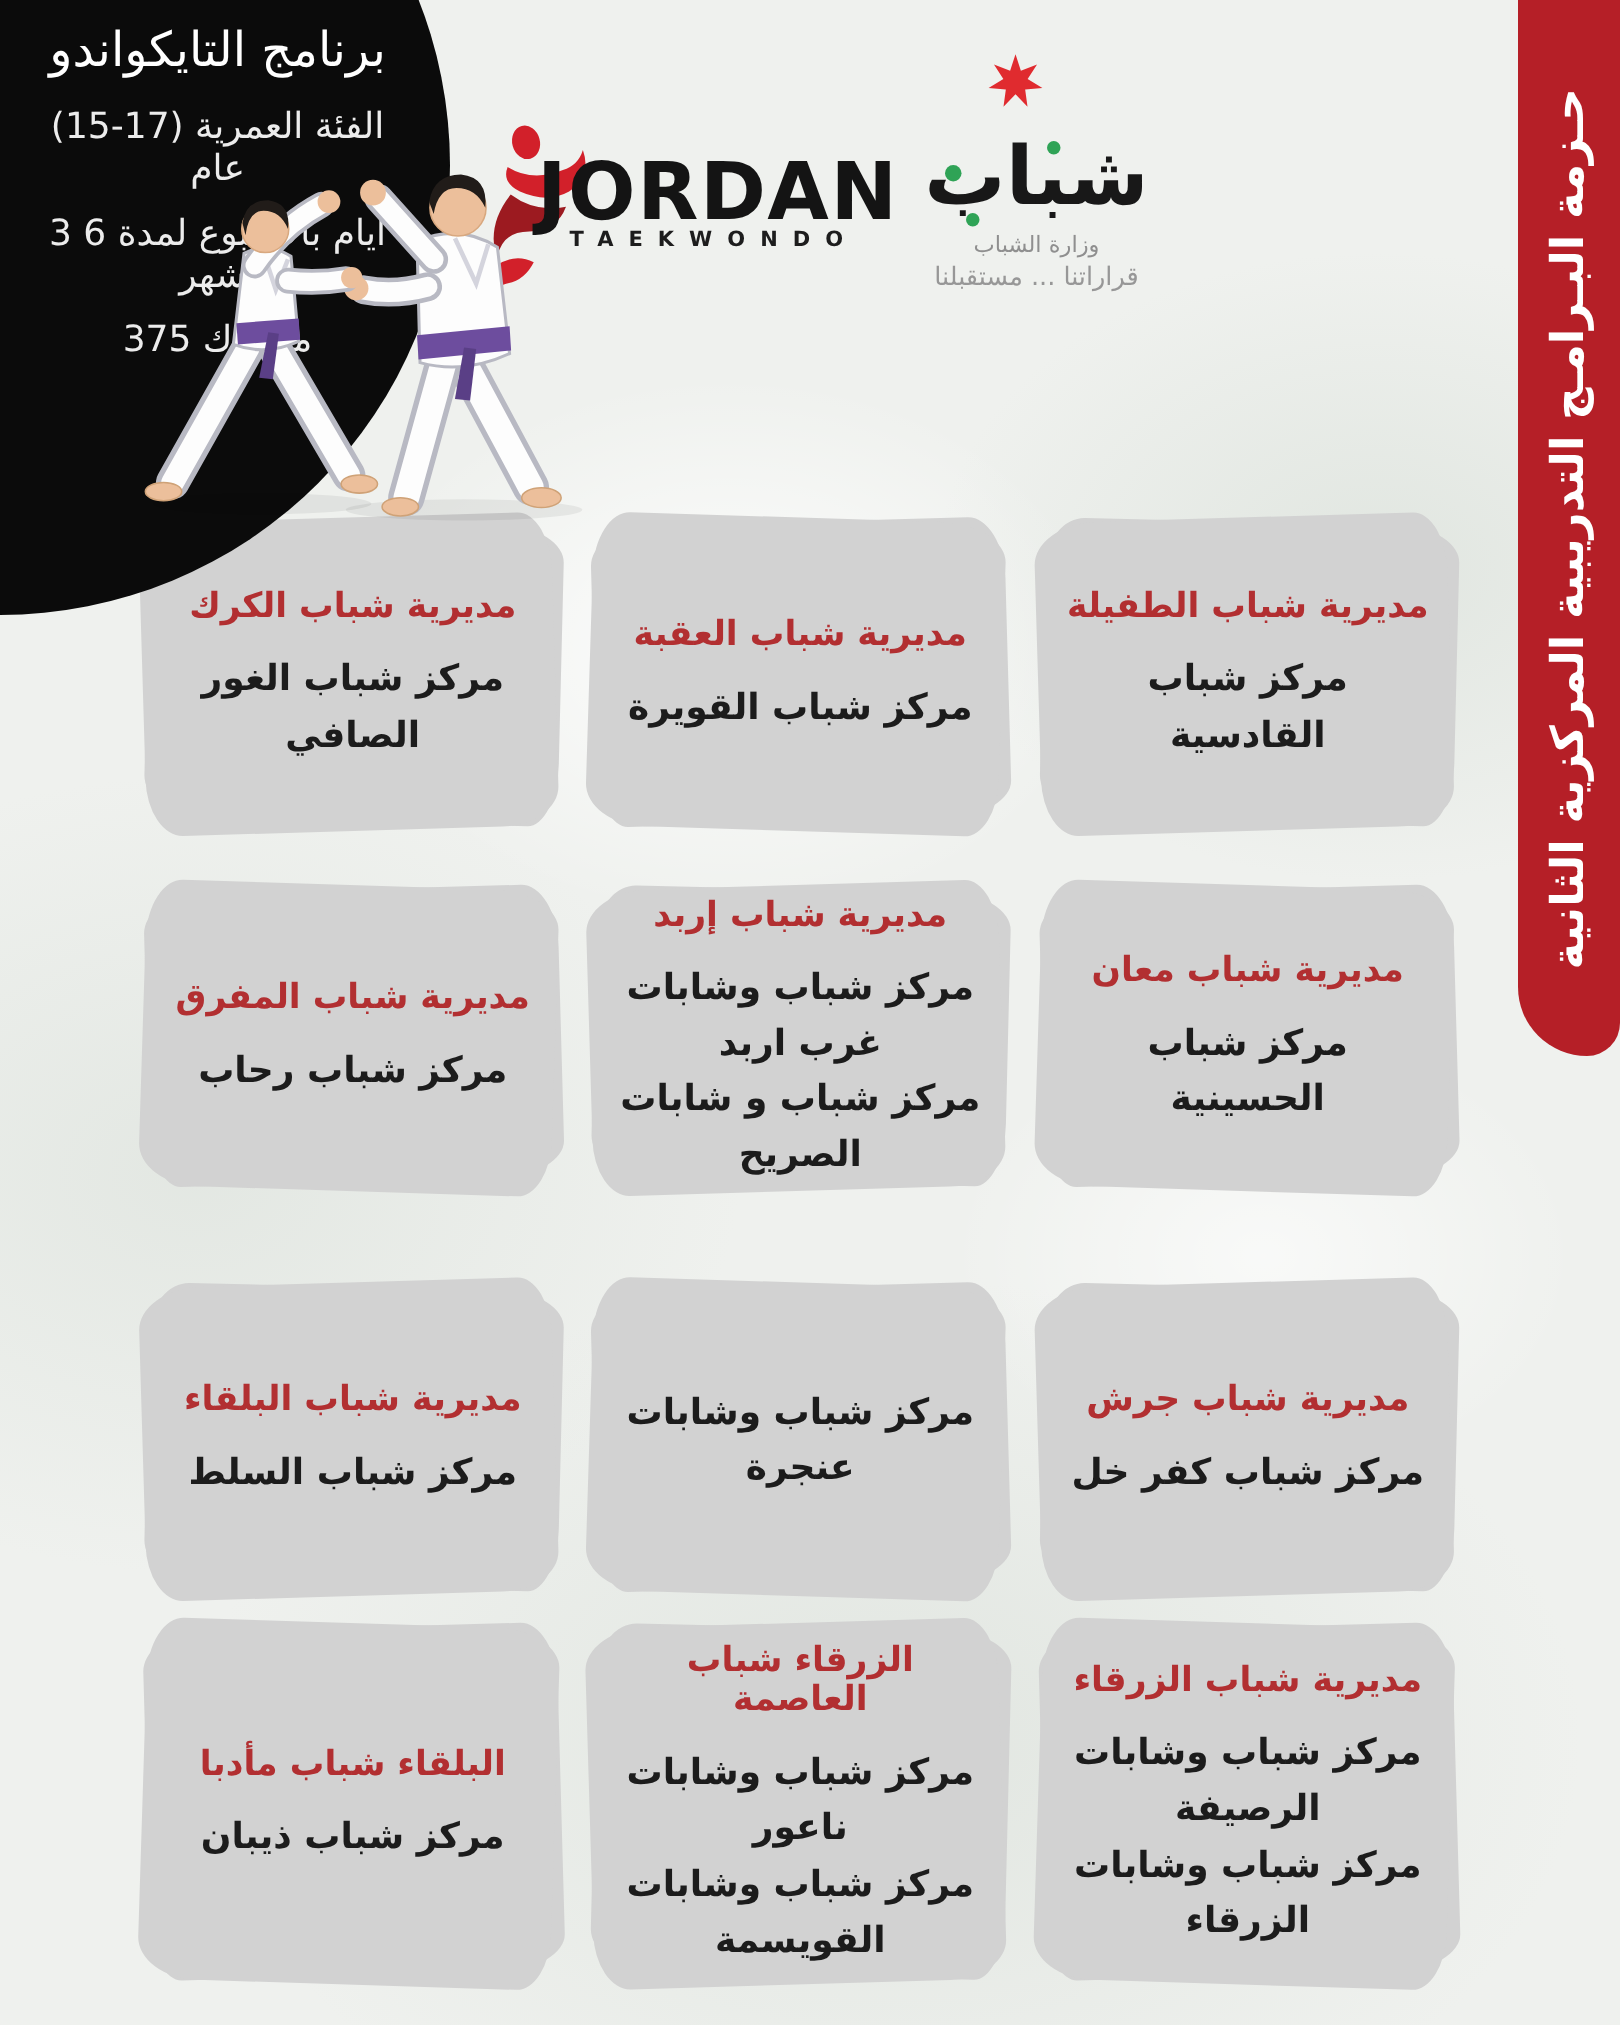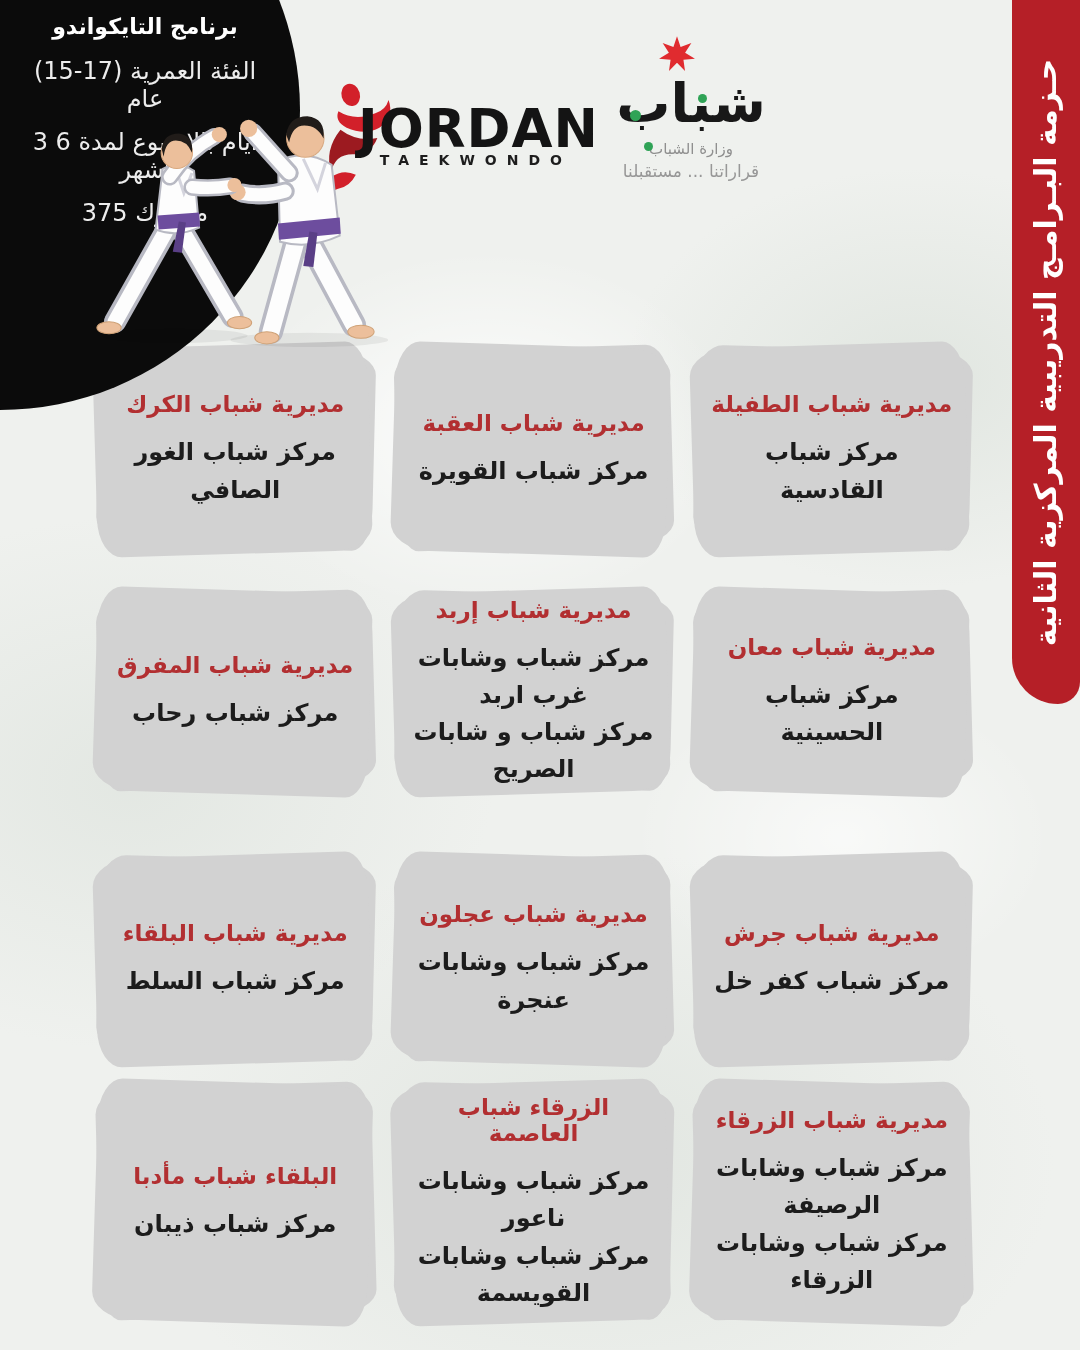--- a/index.html
+++ b/index.html
@@ -11,36 +11,36 @@
       radial-gradient(420px 300px at 85% 28%, rgba(213,221,213,.55), transparent 70%),
       radial-gradient(520px 380px at 12% 58%, rgba(215,222,215,.5), transparent 70%),
       radial-gradient(640px 430px at 55% 86%, rgba(209,217,209,.45), transparent 72%),
       radial-gradient(360px 260px at 45% 32%, rgba(255,255,255,.85), transparent 70%),
       radial-gradient(300px 220px at 78% 62%, rgba(255,255,255,.6), transparent 70%);
   }
   
   .badge-circle{position:absolute; left:-300px; top:-190px; width:600px; height:600px;
     border-radius:50%; background:var(--badge-black,#0b0b0b); z-index:2;}
   .badge-text{position:absolute; left:16px; top:14px; width:258px; text-align:center; color:#fff; z-index:3;}
-  .badge-title{font-size:22px; font-weight:bold; margin-bottom:18px;}
+  .badge-title{font-size:32px; font-weight:normal; margin-bottom:18px;}
   .badge-line{font-size:24px; color:#ececec; margin-bottom:15px;}
   .rtl{direction:rtl;} .ltr{direction:ltr;}
   
   .kids-svg{position:absolute; left:78px; top:92px; width:315px; height:258px; z-index:3;}
   
   .jtf-logo{position:absolute; left:320px; top:86px; width:255px; height:130px; z-index:1;}
   .jtf-icon{position:absolute; left:0; top:-6px; width:86px; height:124px;}
   .jtf-name{position:absolute; left:38px; top:12px; width:210px; font-size:53px; font-weight:bold;
     color:#141414; letter-spacing:1px; text-align:center;}
   .jtf-sub{position:absolute; left:42px; top:66px; width:210px; font-size:14px; font-weight:bold;
     color:#1d1d1d; letter-spacing:10px; text-align:right; white-space:nowrap;}
   
   .moy-logo{position:absolute; left:596px; top:34px; width:190px; text-align:center; z-index:1;}
   .moy-star{display:block; margin-left:58px; width:46px; height:42px;}
-  .moy-wordmark{font-size:54px; font-weight:bold; color:#181818; line-height:1.02; margin-top:0;}
+  .moy-wordmark{font-size:54px; font-weight:bold; color:#181818; line-height:1.02; margin-top:14px;}
   .moy-dot{position:absolute; border-radius:50%; background:var(--dot-green,#2fa356);}
   .moy-name{font-size:15px; color:#8f8f8f; margin-top:9px;}
   .moy-slogan{font-size:17px; color:#979797; margin-top:3px;}
   
   .ribbon{position:absolute; right:0; top:0; width:68px; height:704px;
     background:var(--ribbon-red,#b51f27); border-radius:0 0 22px 46px; z-index:5;
     display:flex; align-items:center; justify-content:center;}
   .ribbon-text{transform:rotate(-90deg); white-space:nowrap; color:#fff; font-weight:bold;
     font-size:30px; direction:rtl; letter-spacing:1px;}
   
@@ -193,21 +193,20 @@
     </div>
 
     <div class="card">
       <div class="directorate-name">مديرية شباب جرش</div>
       <div class="center-list">
           <div class="center-name">مركز شباب كفر خل</div>
         </div>
     </div>
 
     <div class="card">
-      <div class="directorate-name">مديرية شباب عجلون</div>
       <div class="center-list">
           <div class="center-name">مركز شباب وشابات عنجرة</div>
         </div>
     </div>
 
     <div class="card">
       <div class="directorate-name">مديرية شباب البلقاء</div>
       <div class="center-list">
           <div class="center-name">مركز شباب السلط</div>
         </div>

